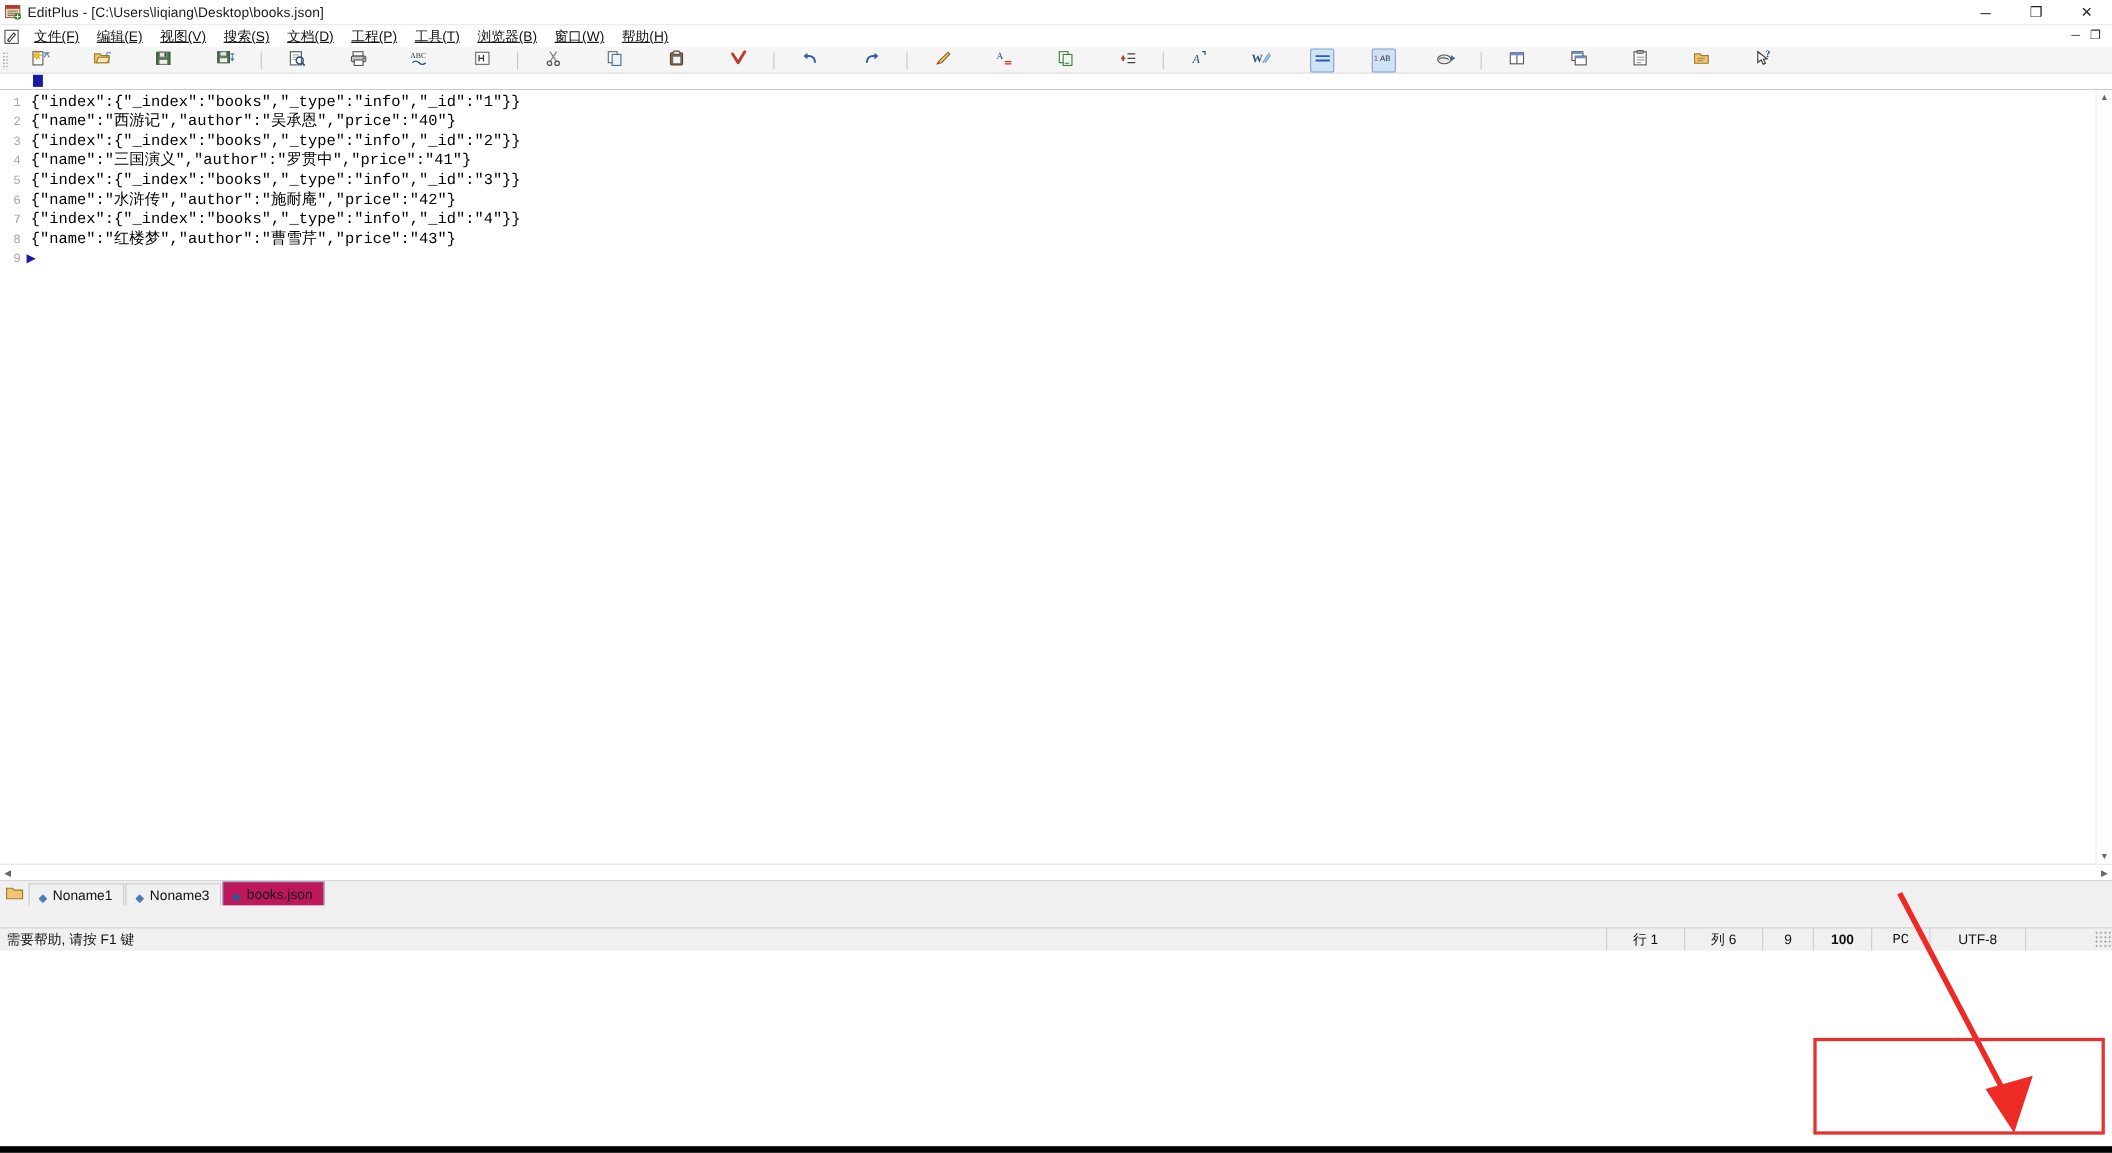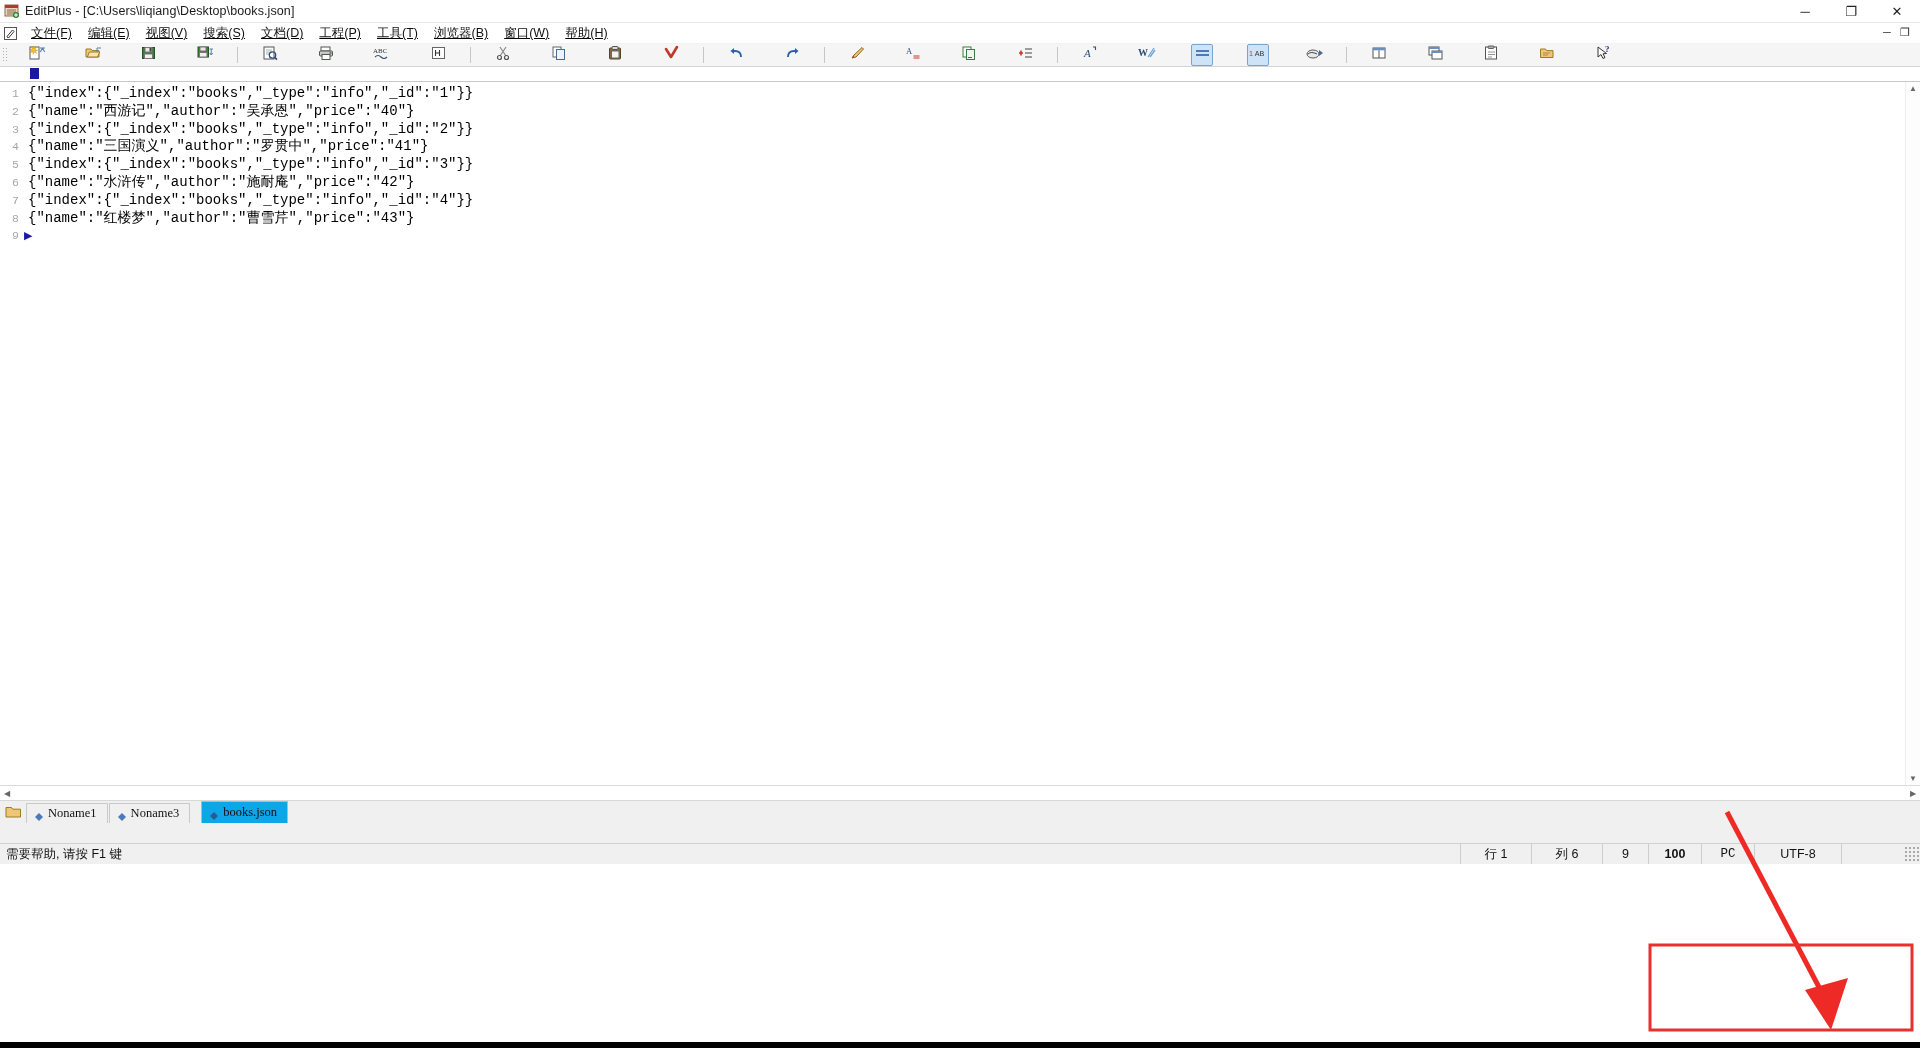--- a/index.html
+++ b/index.html
@@ -71,22 +71,22 @@
 
   
   .hscroll{height:14px;flex:0 0 auto;background:#ffffff;border-top:1px solid #dadada;display:flex;align-items:center;}
   .hscroll .hsarrow{width:14px;height:13px;display:flex;align-items:center;justify-content:center;font-size:8px;color:#666;}
   .hscroll .htrack{flex:1 1 auto;height:13px;}
 
   
   .tabbar{height:22px;flex:0 0 auto;background:#f0f0f0;display:flex;align-items:flex-end;border-top:1px solid #d8d8d8;}
   .tabfolder{width:26px;height:22px;display:flex;align-items:center;justify-content:center;}
   .tab{height:19px;display:flex;align-items:center;padding:0 10px 0 8px;margin-right:1px;
-    background:#f0f0f0;border:1px solid #c9c9c9;border-bottom:none;font-size:12.5px;color:#111;white-space:nowrap;font-family:Liberation Serif, serif;}
-  .tab.active{background:#0ea5e9;border-color:#9dbfdc;height:21px;margin-left:10px;}
+    background:#f0f0f0;border:1px solid #c9c9c9;border-bottom:none;font-size:12.5px;color:#111;white-space:nowrap;}
+  .tab.active{background:#be185d;border-color:#9dbfdc;height:21px;}
   .tabdot{width:8px;height:8px;margin-right:5px;flex:0 0 auto;}
 
   
   .statusbar{height:20px;flex:0 0 auto;background:#f0f0f0;border-top:1px solid #d0d0d0;
     display:flex;align-items:center;font-size:12.5px;color:#111;margin-top:20px;}
   .sb-hint{padding-left:6px;white-space:nowrap;}
   .sb-flex{flex:1 1 auto;}
   .sb-cell{border-left:1px solid #cdcdcd;height:20px;display:flex;align-items:center;justify-content:center;white-space:nowrap;}
   .sb-grip{width:16px;height:16px;margin-left:2px;
     background-image:radial-gradient(circle,#a9a9a9 0.9px,transparent 1px);

